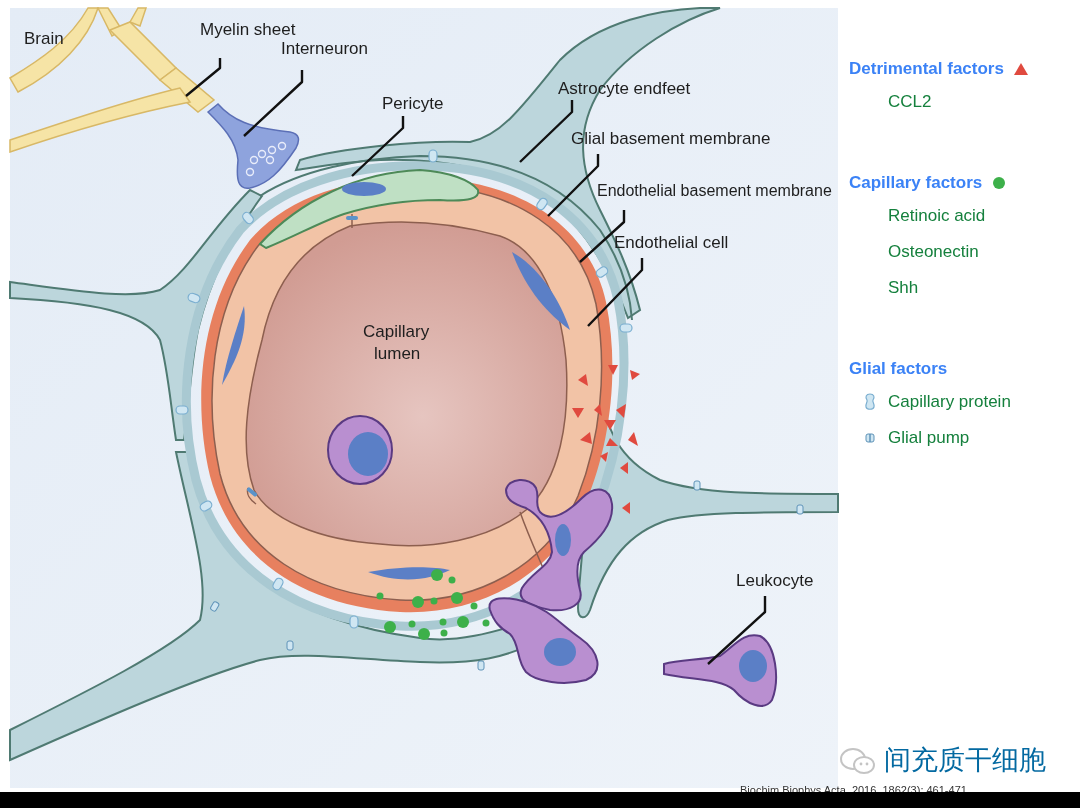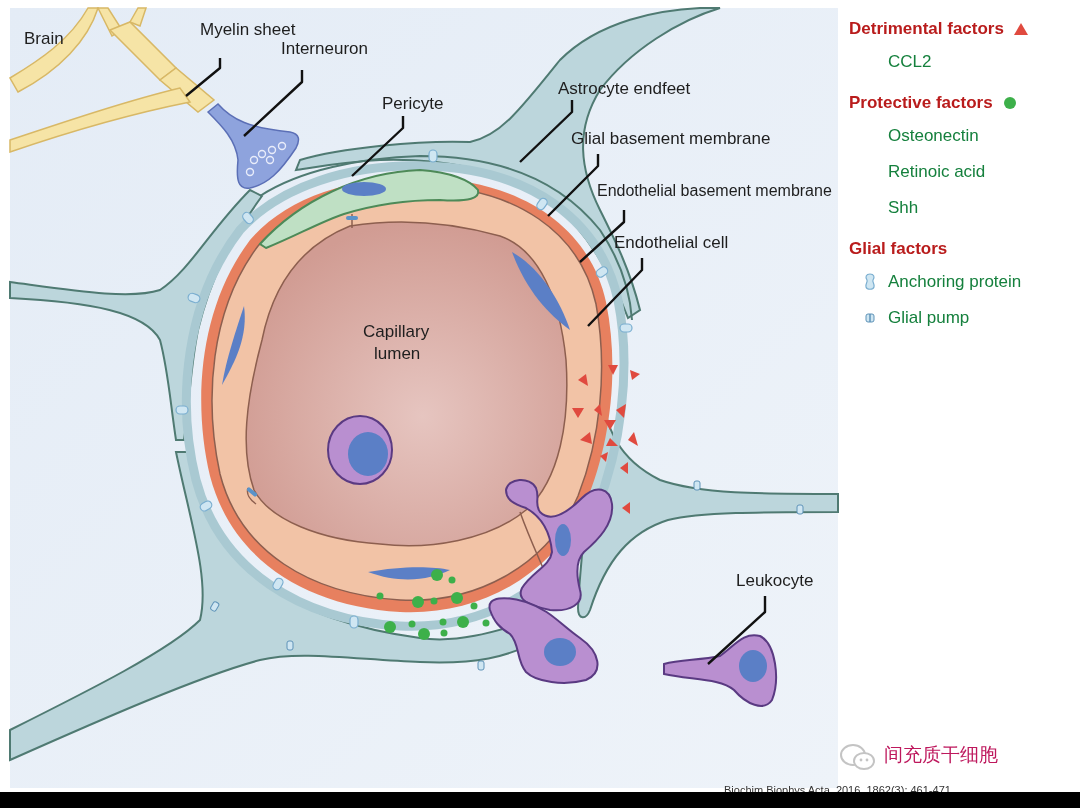--- a/index.html
+++ b/index.html
@@ -7,28 +7,28 @@
       width: 1080px; height: 808px; overflow: hidden; position: relative;
       background: #ffffff;
       font-family: "Liberation Sans", sans-serif;
     }
     #diagram {
       position: absolute; left: 0; top: 0; width: 1080px; height: 808px;
     }
     .label { font-family: "Liberation Sans", sans-serif; font-size: 17px; fill: #1e1e1e; }
     .leader { stroke: #111; stroke-width: 2.4; fill: none; stroke-linejoin: round; }
     #legend { position: absolute; left: 849px; top: 14px; width: 230px; }
-    .leg-head { font-weight: bold; font-size: 17px; color: #b91c1c; display: flex; align-items: center; height: 30px; }
+    .leg-head { font-weight: bold; font-size: 17px; color: #3b82f6; display: flex; align-items: center; height: 30px; margin-top: 40px; }
     .leg-head .mark { margin-left: 10px; }
     .leg-item { font-size: 17px; color: #15803d; height: 36px; display: flex; align-items: center; padding-left: 39px; }
     .leg-item.icon-item { padding-left: 10px; }
     .leg-icon { width: 22px; height: 20px; margin-right: 7px; display: inline-flex; align-items: center; justify-content: center; }
     .gap { height: 8px; }
-    #watermark { position: absolute; left: 838px; top: 742px; font-size: 19px; color: #be185d; display: flex; align-items: flex-start; font-family: "DejaVu Sans", sans-serif; }
-    #citation { position: absolute; left: 724px; top: 784px; font-size: 11px; color: #333; white-space: nowrap; }
+    #watermark { position: absolute; left: 838px; top: 742px; font-size: 27px; color: #0369a1; display: flex; align-items: flex-end; font-family: "DejaVu Sans", sans-serif; }
+    #citation { position: absolute; left: 740px; top: 784px; font-size: 11px; color: #333; white-space: nowrap; }
     #bottom-bar { position: absolute; left: 0; top: 792px; width: 1080px; height: 16px; background: #000; }
   </style>
 </head>
 <body>
 
 <svg id="diagram" viewBox="0 0 1080 808" xmlns="http://www.w3.org/2000/svg">
   <defs>
     <radialGradient id="lumenGrad" cx="0.55" cy="0.6" r="0.6">
       <stop offset="0" stop-color="#e6c5c0"></stop>
       <stop offset="1" stop-color="#d19c93"></stop>
@@ -202,39 +202,39 @@
 <div id="legend">
   <div class="leg-head">
     <span>Detrimental factors</span>
     <svg class="mark" width="14" height="12">
         <polygon points="7,0 14,12 0,12" fill="#e04a3f"></polygon>
       </svg>
   </div>
   <div class="leg-item">CCL2</div>
   <div class="gap"></div>
   <div class="leg-head">
-    <span>Protective factors</span>
+    <span>Capillary factors</span>
     <svg class="mark" width="14" height="14">
         <circle cx="7" cy="7" r="6" fill="#3db04a"></circle>
       </svg>
   </div>
+  <div class="leg-item">Retinoic acid</div>
   <div class="leg-item">Osteonectin</div>
-  <div class="leg-item">Retinoic acid</div>
   <div class="leg-item">Shh</div>
   <div class="gap"></div>
   <div class="leg-head">
     <span>Glial factors</span>
   </div>
   <div class="leg-item icon-item">
     <span class="leg-icon">
       <svg width="12" height="18">
           <path d="M6,1 C10,1 11,4 9,7 C8,9 11,11 10,14 C9,17 3,17 2,14 C1,11 4,9 3,7 C1,4 2,1 6,1 Z" fill="#cfe6f2" stroke="#7aaed0" stroke-width="1.2"></path>
         </svg>
     </span>
-    <span>Anchoring protein</span>
+    <span>Capillary protein</span>
   </div>
   <div class="leg-item icon-item">
     <span class="leg-icon">
       <svg width="10" height="10">
           <rect x="1" y="1" width="8" height="8" rx="2" fill="#cfe6f2" stroke="#5f93b8"></rect>
           <line x1="5" y1="1" x2="5" y2="9" stroke="#5f93b8" stroke-width="1.5"></line>
         </svg>
     </span>
     <span>Glial pump</span>
   </div>

